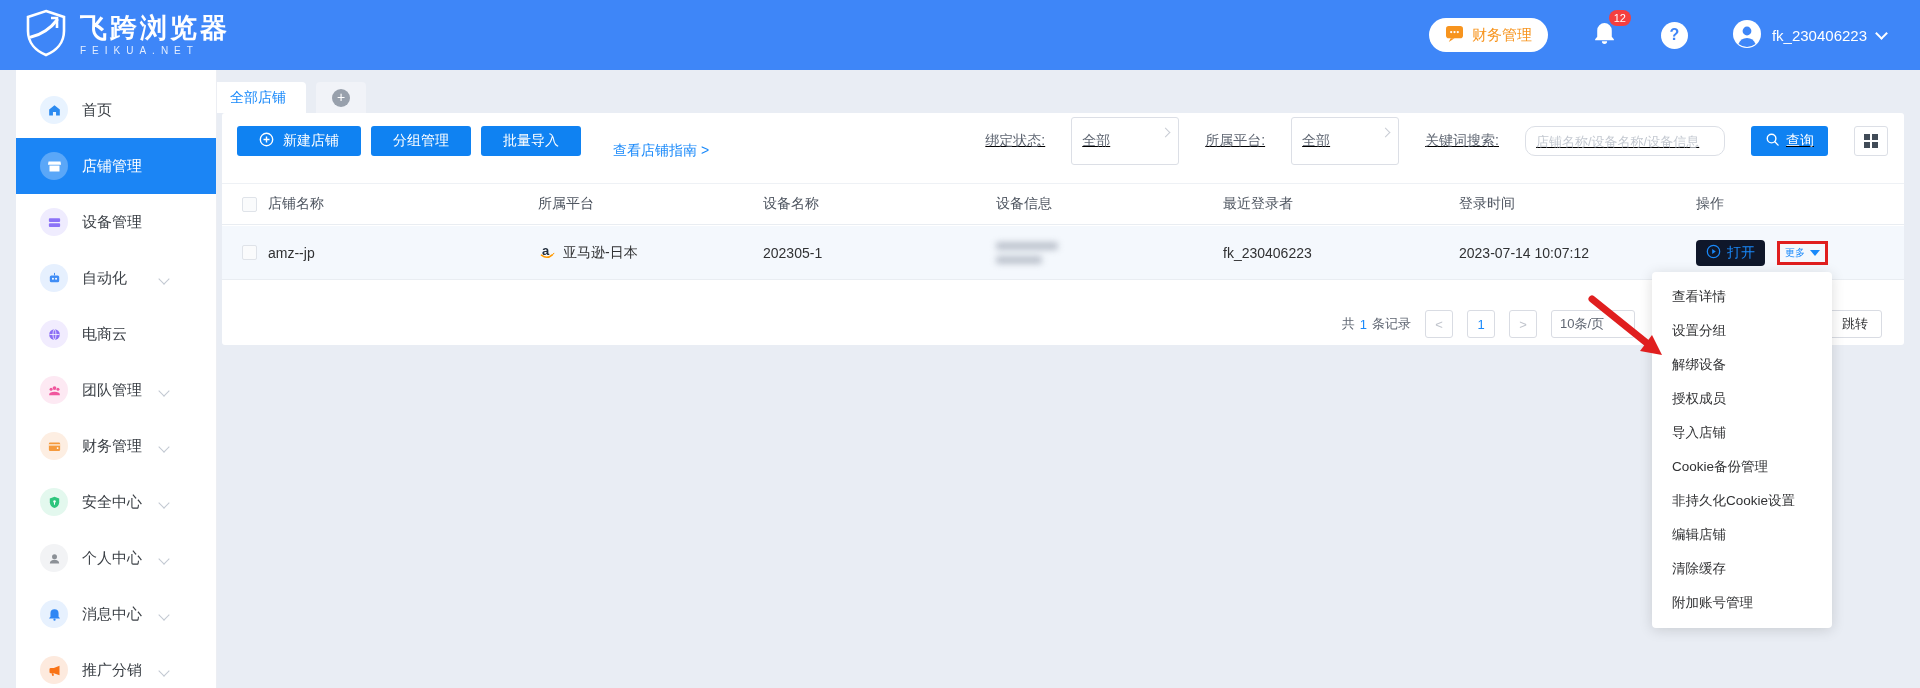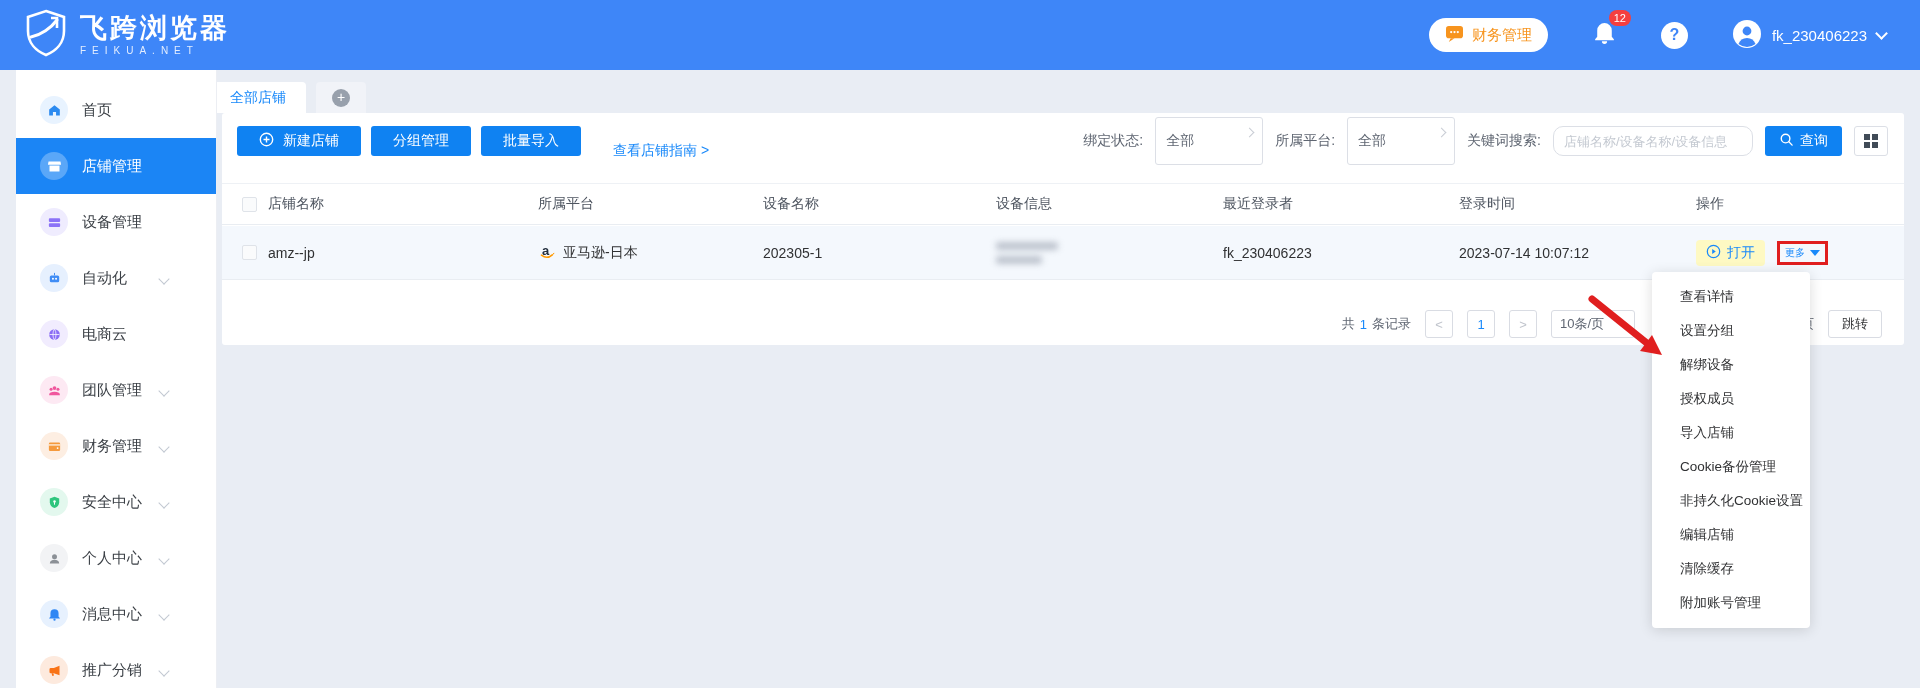--- a/index.html
+++ b/index.html
@@ -52,21 +52,21 @@
     line-height:17px;text-align:center;}
 
   
   .card{position:absolute;left:222px;top:113px;width:1682px;height:232px;background:#fff;border-radius:3px;}
 
   
   .toolbar{position:absolute;left:15px;right:16px;top:13px;height:30px;display:flex;align-items:center;}
   .btn-primary{height:30px;background:var(--primary);color:#fff;font-size:14px;border:none;border-radius:3px;
     padding:0 22px;margin-right:10px;display:flex;align-items:center;gap:9px;cursor:pointer;}
   .guide-link{color:var(--link);font-size:14px;margin-left:22px;cursor:pointer;text-decoration:none;margin-top:19px;}
-  .filters{margin-left:auto;display:flex;align-items:center;gap:12px;}
+  .filters{margin-left:auto;display:flex;align-items:center;gap:26px;text-decoration:underline;}
   .f-label{font-size:14px;color:var(--text-secondary);white-space:nowrap;}
   .f-select{position:relative;width:108px;height:48px;border:1px solid var(--border);border-radius:3px;
     background:#fff;display:flex;align-items:center;padding:0 10px;font-size:14px;color:var(--text-secondary);cursor:pointer;}
   .f-select .sel-chev{position:absolute;right:9px;top:11px;width:7px;height:7px;border-top:1.5px solid #c8ccd4;
     border-right:1.5px solid #c8ccd4;transform:rotate(45deg);}
   .f-input{width:200px;height:30px;border:1px solid var(--border);border-radius:10px;padding:0 10px;font-size:13px;color:var(--text-main);}
   .f-input::placeholder{color:#c4c9d1;}
   .btn-search{height:30px;background:var(--primary);color:#fff;border:none;border-radius:3px;padding:0 14px;
     font-size:14px;display:flex;align-items:center;gap:6px;cursor:pointer;}
   .btn-grid{width:34px;height:30px;border:1px solid var(--border);border-radius:3px;background:#fff;
@@ -79,21 +79,21 @@
     align-items:center;padding-left:20px;}
   .tbl-head{position:absolute;left:0;right:0;top:70px;height:42px;border-top:1px solid #eef1f5;
     border-bottom:1px solid #e9edf2;font-size:14px;color:#4e5560;}
   .tbl-row{position:absolute;left:0;right:0;top:113px;height:54px;background:var(--row-bg);
     border-bottom:1px solid #e9edf2;font-size:14px;color:var(--text-main);}
   .cbx{width:15px;height:15px;border:1px solid #dfe3e9;border-radius:2px;background:#fafbfc;cursor:pointer;}
   .platform-cell{display:flex;align-items:center;gap:7px;}
   .redacted{display:flex;flex-direction:column;gap:6px;filter:blur(3px);opacity:.75;}
   .redacted i{display:block;height:8px;border-radius:2px;background:#aab1bd;}
   .ops-cell{display:flex;align-items:center;gap:12px;}
-  .open-btn{display:flex;align-items:center;gap:6px;background:#fef9c3;border:none;border-radius:4px;
+  .open-btn{display:flex;align-items:center;gap:6px;background:#0f172a;border:none;border-radius:4px;
     padding:4px 10px;color:var(--link);font-size:14px;cursor:pointer;}
   .more-box{display:flex;align-items:center;gap:5px;border:3px solid var(--annotation-red);
     padding:2px 5px;cursor:pointer;}
   .more-label{color:var(--link);font-size:10px;}
   .tri-down{width:0;height:0;border-left:5px solid transparent;border-right:5px solid transparent;
     border-top:6px solid var(--link);}
 
   
   .pagination{position:absolute;left:0;right:22px;top:197px;display:flex;justify-content:flex-end;
     align-items:center;gap:14px;font-size:13px;color:var(--text-secondary);}
@@ -102,22 +102,22 @@
   .pg-btn{width:28px;height:28px;border:1px solid #d9dce3;border-radius:3px;background:#fff;
     display:flex;align-items:center;justify-content:center;font-size:13px;color:#c0c4cc;cursor:pointer;}
   .pg-btn.cur{color:var(--link);}
   .pg-select{position:relative;width:84px;height:28px;border:1px solid #d9dce3;border-radius:3px;background:#fff;
     display:flex;align-items:center;padding:0 8px;font-size:13px;color:var(--text-secondary);cursor:pointer;}
   .pg-spacer{width:138px;height:1px;}
   .jump-btn{height:28px;border:1px solid #d9dce3;border-radius:3px;background:#fff;padding:0 13px;
     font-size:13px;color:var(--text-main);cursor:pointer;}
 
   
-  .ctx-menu{position:absolute;left:1652px;top:272px;width:158px;background:#fff;border-radius:4px;
-    box-shadow:0 2px 14px rgba(0,0,0,.14);padding:8px 8px;z-index:50;}
+  .ctx-menu{position:absolute;left:1652px;top:272px;width:180px;background:#fff;border-radius:4px;
+    box-shadow:0 2px 14px rgba(0,0,0,.14);padding:8px 0;z-index:50;}
   .ctx-item{height:34px;line-height:34px;padding-left:20px;font-size:13.5px;color:var(--text-main);
     white-space:nowrap;cursor:pointer;}
 
   
   .anno-arrow{position:absolute;left:1582px;top:293px;z-index:60;pointer-events:none;}
 </style>
 </head>
 <body>
 
 <div class="page">

